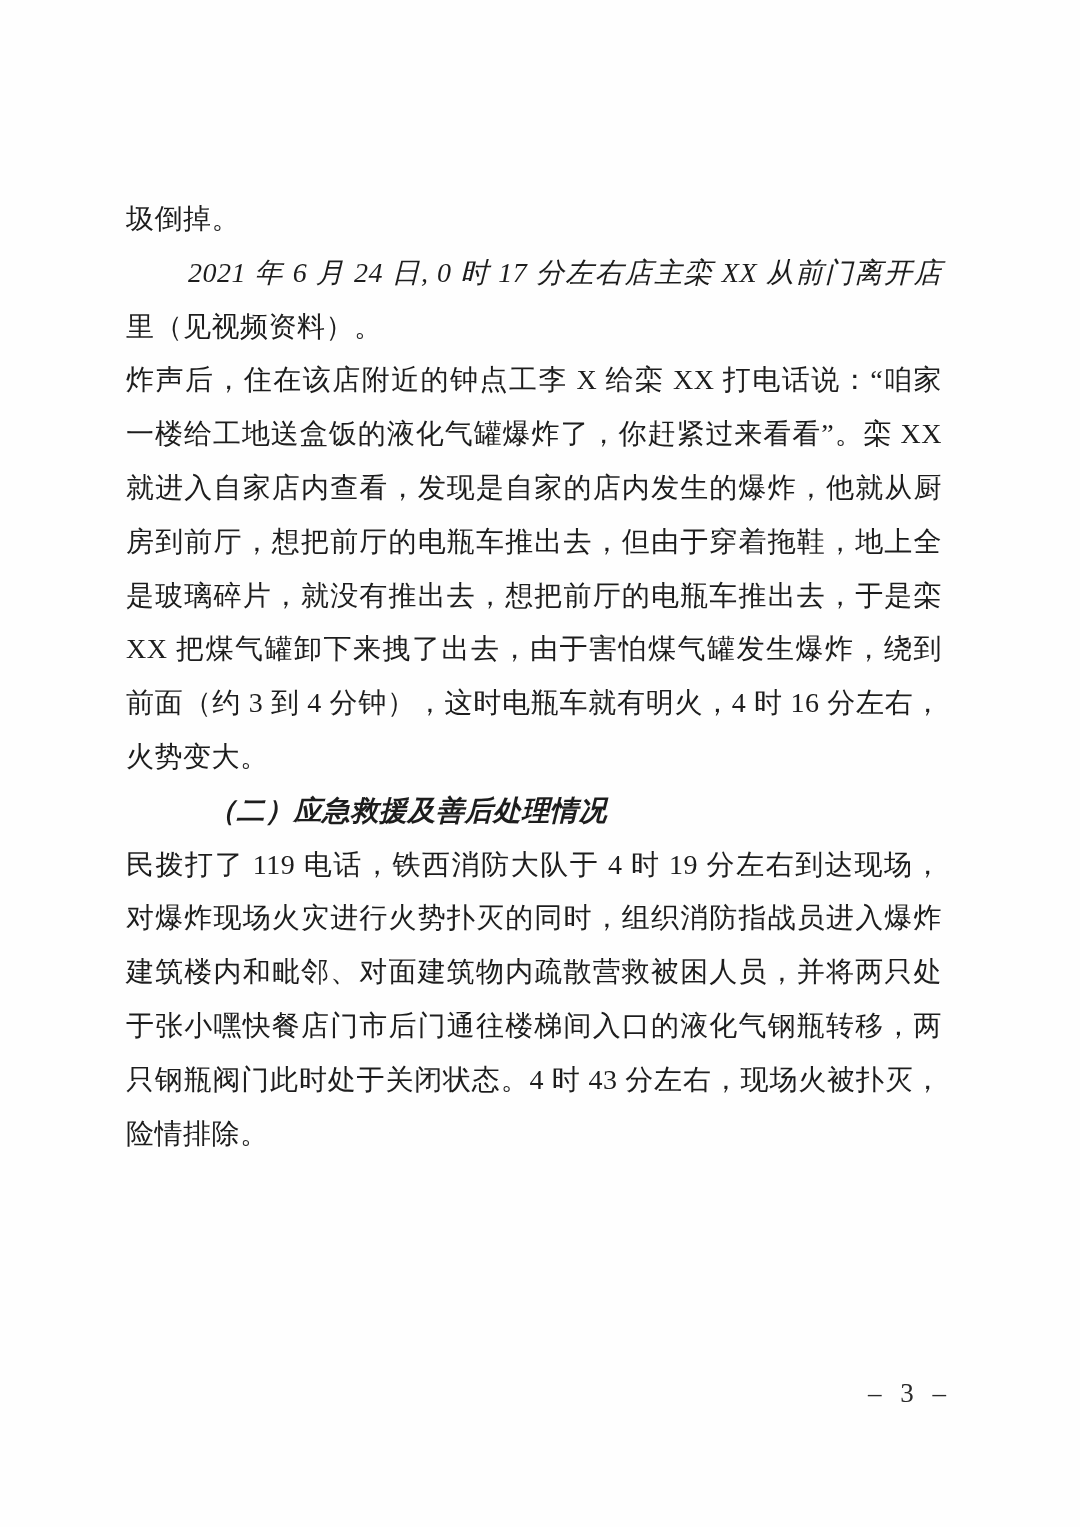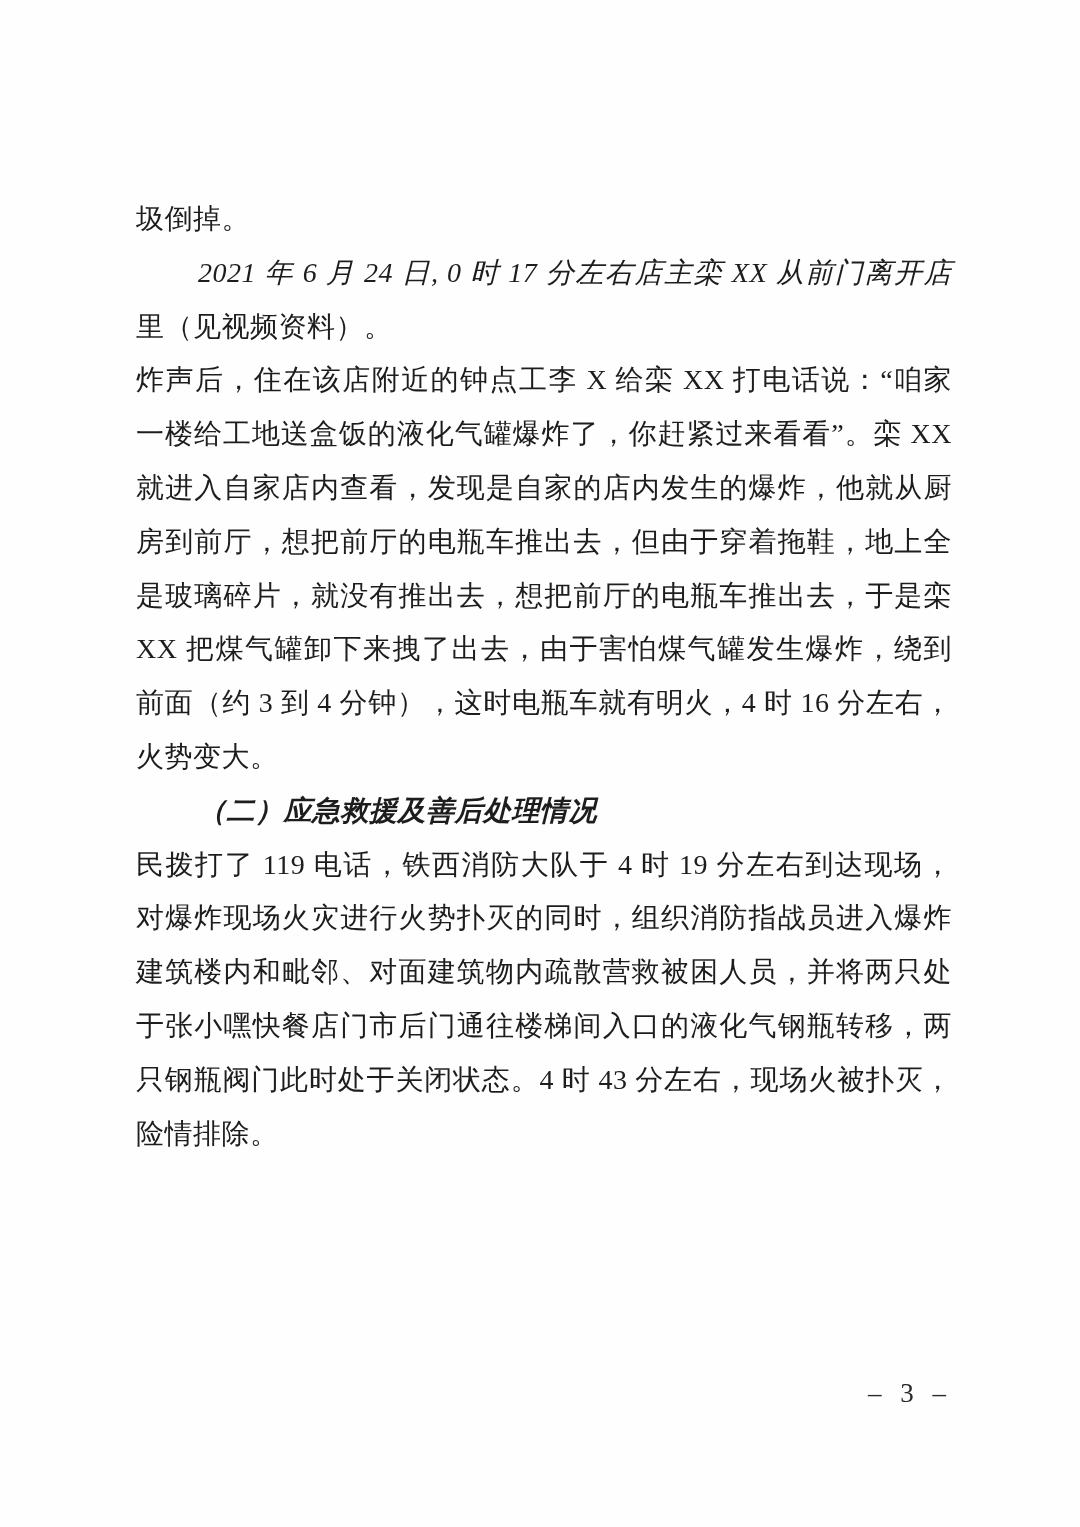--- a/index.html
+++ b/index.html
@@ -15,40 +15,41 @@
     color: #1d1d1d;
     overflow: hidden;
   }
   .page {
     position: absolute;
     inset: 0;
     background: #fefefe;
   }
   .doc-body {
     position: absolute;
-    left: 136px;
+    left: 126px;
     top: 192px;
     width: 816px;
   }
   .line {
     font-size: 28px;
     line-height: 53.8px;
     text-align: justify;
     text-align-last: left;
     letter-spacing: 0.5px;
   }
   .line.justify {
     text-align-last: justify;
   }
   .line.indent {
     text-indent: 62px;
     font-style: italic;
   }
   .bold {
     font-weight: bold;
+    margin-left: 20px;
   }
   .page-number {
     position: absolute;
     top: 1378px;
     right: 128px;
     font-size: 27px;
     letter-spacing: 6px;
     color: #2a2a2a;
   }
 </style>

